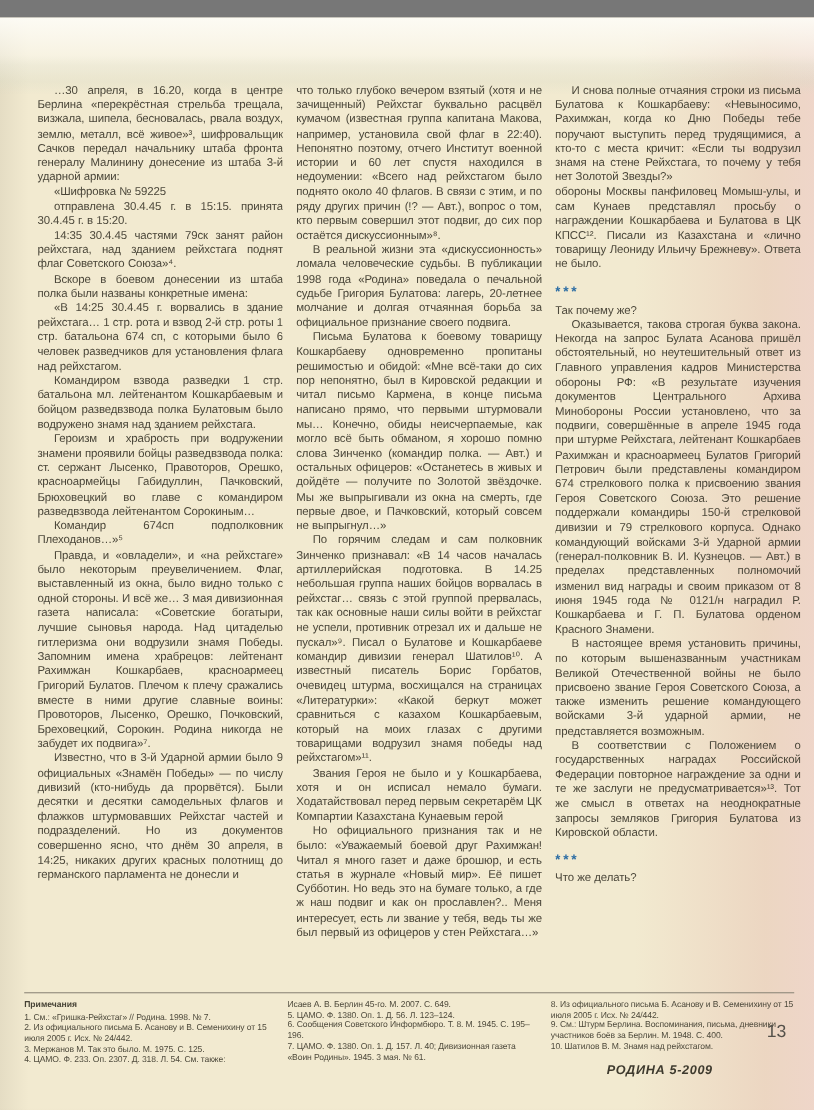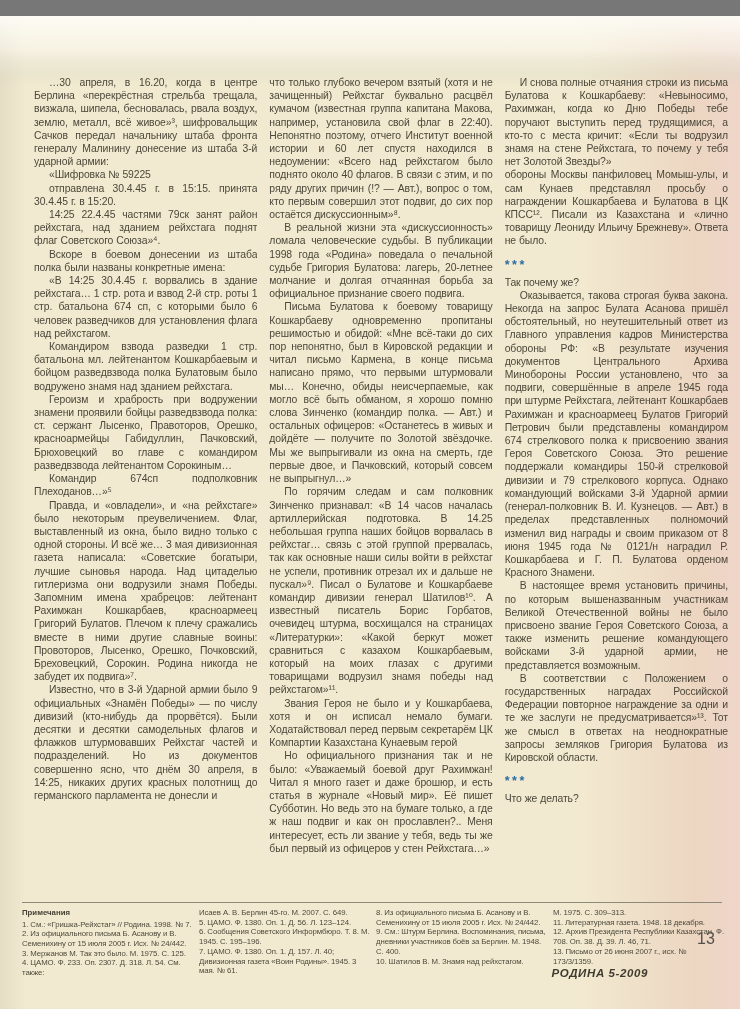--- a/index.html
+++ b/index.html
@@ -48,21 +48,21 @@
     line-height:12px;
   }
   .fn-rule{
     position:absolute;left:22px;top:886px;
     width:700px;height:1px;
     background:#8f897a;
   }
   .footnotes{
     position:absolute;left:22px;top:892px;
     width:702px;
-    display:flex;gap:6px;
+    display:flex;gap:16px;
     color:#4e4a3c;
   }
   .fn-col{flex:1;min-width:0;}
   .fn-head{
     font-size:7.8px;font-weight:bold;margin:0 0 2px 0;line-height:9.6px;
     color:#454134;
   }
   .fn-entry{
     margin:0;
     font-size:7.8px;
@@ -84,21 +84,21 @@
 </head>
 <body>
 
 <div class="page">
 
   <div class="columns">
     <div class="col">
         <p class="para indent">…30 апреля, в 16.20, когда в центре Берлина «перекрёстная стрельба трещала, визжала, шипела, бесновалась, рвала воздух, землю, металл, всё живое»³, шифровальщик Сачков передал начальнику штаба фронта генералу Малинину донесение из штаба 3-й ударной армии:</p>
         <p class="para indent">«Шифровка № 59225</p>
         <p class="para indent">отправлена 30.4.45 г. в 15:15. принята 30.4.45 г. в 15:20.</p>
-        <p class="para indent">14:25 22.4.45 частями 79ск занят район рейхстага, над зданием рейхстага поднят флаг Советского Союза»⁴.</p>
+        <p class="para indent">14:35 30.4.45 частями 79ск занят район рейхстага, над зданием рейхстага поднят флаг Советского Союза»⁴.</p>
         <p class="para indent">Вскоре в боевом донесении из штаба полка были названы конкретные имена:</p>
         <p class="para indent">«В 14:25 30.4.45 г. ворвались в здание рейхстага… 1 стр. рота и взвод 2-й стр. роты 1 стр. батальона 674 сп, с которыми было 6 человек разведчиков для установления флага над рейхстагом.</p>
         <p class="para indent">Командиром взвода разведки 1 стр. батальона мл. лейтенантом Кошкарбаевым и бойцом разведвзвода полка Булатовым было водружено знамя над зданием рейхстага.</p>
         <p class="para indent">Героизм и храбрость при водружении знамени проявили бойцы разведвзвода полка: ст. сержант Лысенко, Правоторов, Орешко, красноармейцы Габидуллин, Пачковский, Брюховецкий во главе с командиром разведвзвода лейтенантом Сорокиным…</p>
         <p class="para indent">Командир 674сп подполковник Плеходанов…»⁵</p>
         <p class="para indent">Правда, и «овладели», и «на рейхстаге» было некоторым преувеличением. Флаг, выставленный из окна, было видно только с одной стороны. И всё же… 3 мая дивизионная газета написала: «Советские богатыри, лучшие сыновья народа. Над цитаделью гитлеризма они водрузили знамя Победы. Запомним имена храбрецов: лейтенант Рахимжан Кошкарбаев, красноармеец Григорий Булатов. Плечом к плечу сражались вместе в ними другие славные воины: Провоторов, Лысенко, Орешко, Почковский, Бреховецкий, Сорокин. Родина никогда не забудет их подвига»⁷.</p>
         <p class="para indent">Известно, что в 3-й Ударной армии было 9 официальных «Знамён Победы» — по числу дивизий (кто-нибудь да прорвётся). Были десятки и десятки самодельных флагов и флажков штурмовавших Рейхстаг частей и подразделений. Но из документов совершенно ясно, что днём 30 апреля, в 14:25, никаких других красных полотнищ до германского парламента не донесли и</p>
       </div>
     <div class="col">
         <p class="para noindent">что только глубоко вечером взятый (хотя и не зачищенный) Рейхстаг буквально расцвёл кумачом (известная группа капитана Макова, например, установила свой флаг в 22:40). Непонятно поэтому, отчего Институт военной истории и 60 лет спустя находился в недоумении: «Всего над рейхстагом было поднято около 40 флагов. В связи с этим, и по ряду других причин (!? — Авт.), вопрос о том, кто первым совершил этот подвиг, до сих пор остаётся дискуссионным»⁸.</p>
@@ -137,24 +137,18 @@
         <p class="fn-entry">Исаев А. В. Берлин 45-го. М. 2007. С. 649.</p>
         <p class="fn-entry">5. ЦАМО. Ф. 1380. Оп. 1. Д. 56. Л. 123–124.</p>
         <p class="fn-entry">6. Сообщения Советского Информбюро. Т. 8. М. 1945. С. 195–196.</p>
         <p class="fn-entry">7. ЦАМО. Ф. 1380. Оп. 1. Д. 157. Л. 40; Дивизионная газета «Воин Родины». 1945. 3 мая. № 61.</p>
       </div>
     <div class="fn-col">
         <p class="fn-entry">8. Из официального письма Б. Асанову и В. Семенихину от 15 июля 2005 г. Исх. № 24/442.</p>
         <p class="fn-entry">9. См.: Штурм Берлина. Воспоминания, письма, дневники участников боёв за Берлин. М. 1948. С. 400.</p>
         <p class="fn-entry">10. Шатилов В. М. Знамя над рейхстагом.</p>
       </div>
-    <div class="fn-col">
-        <p class="fn-entry">М. 1975. С. 309–313.</p>
-        <p class="fn-entry">11. Литературная газета. 1948. 18 декабря.</p>
-        <p class="fn-entry">12. Архив Президента Республики Казахстан. Ф. 708. Оп. 38. Д. 39. Л. 46, 71.</p>
-        <p class="fn-entry">13. Письмо от 26 июня 2007 г., исх. № 173/3/1359.</p>
-      </div>
   </div>
 
   <div class="footer-mag">РОДИНА 5-2009</div>
   <div class="footer-page">13</div>
 
 </div>
 
 </body></html>

